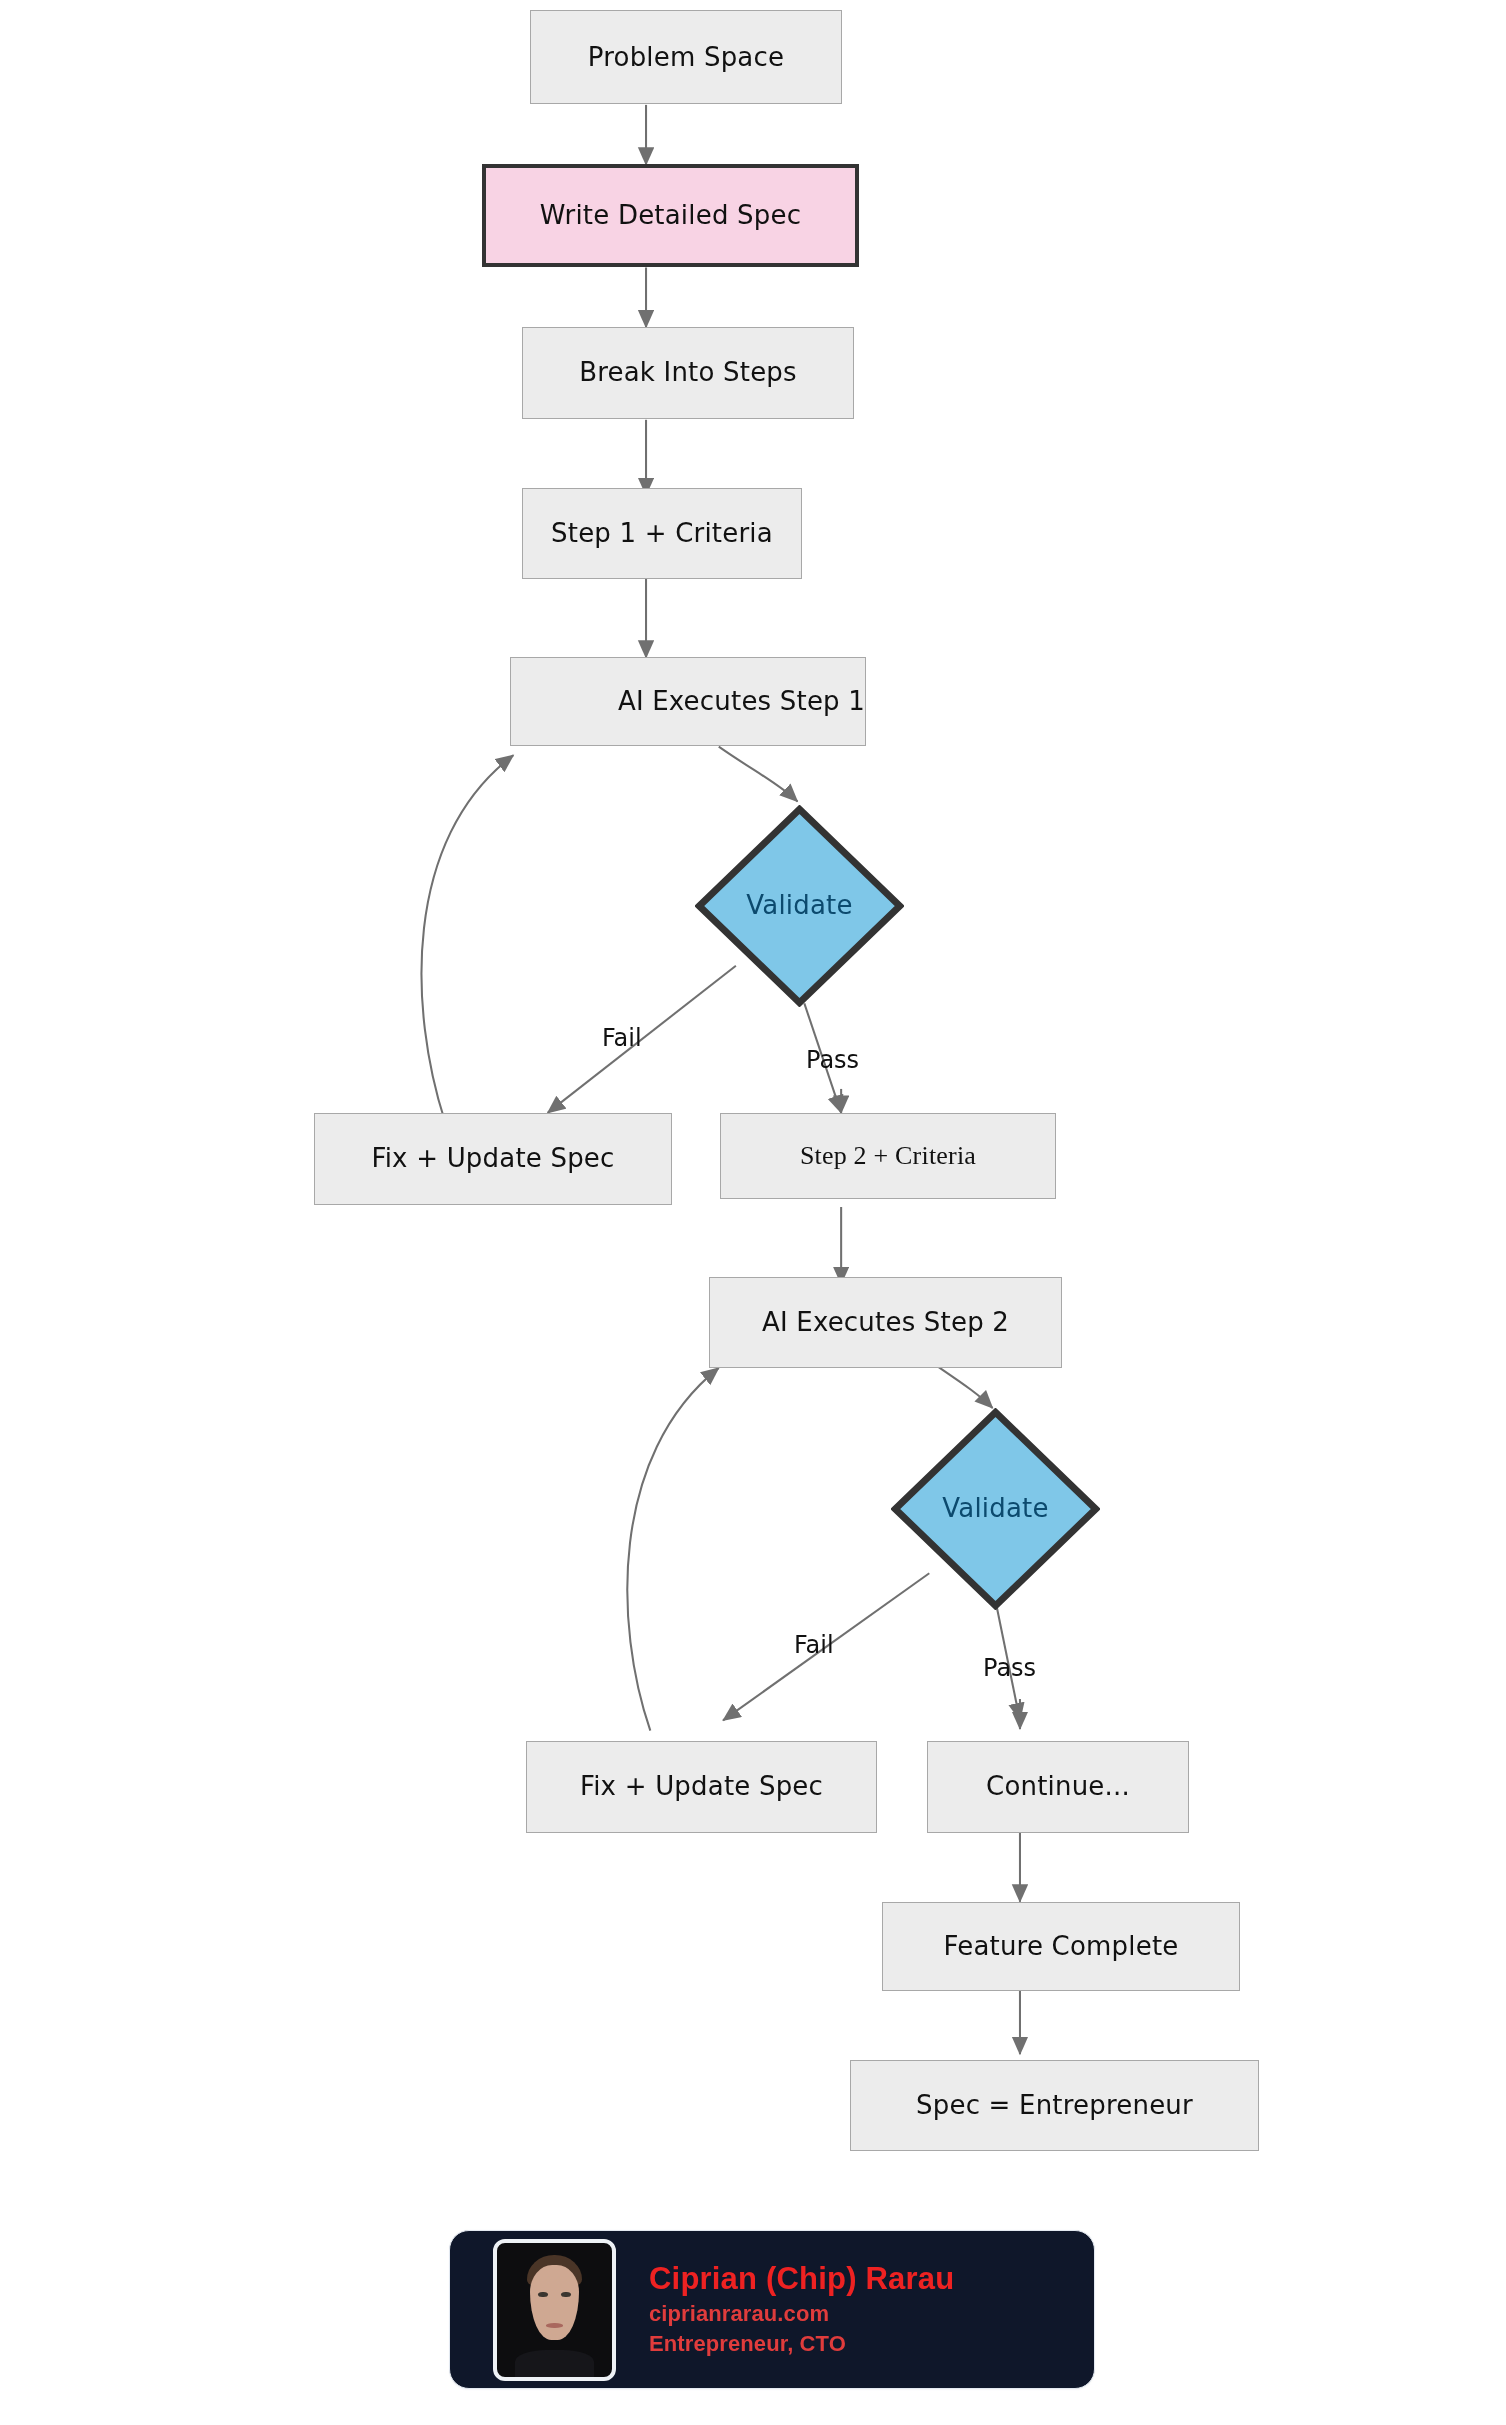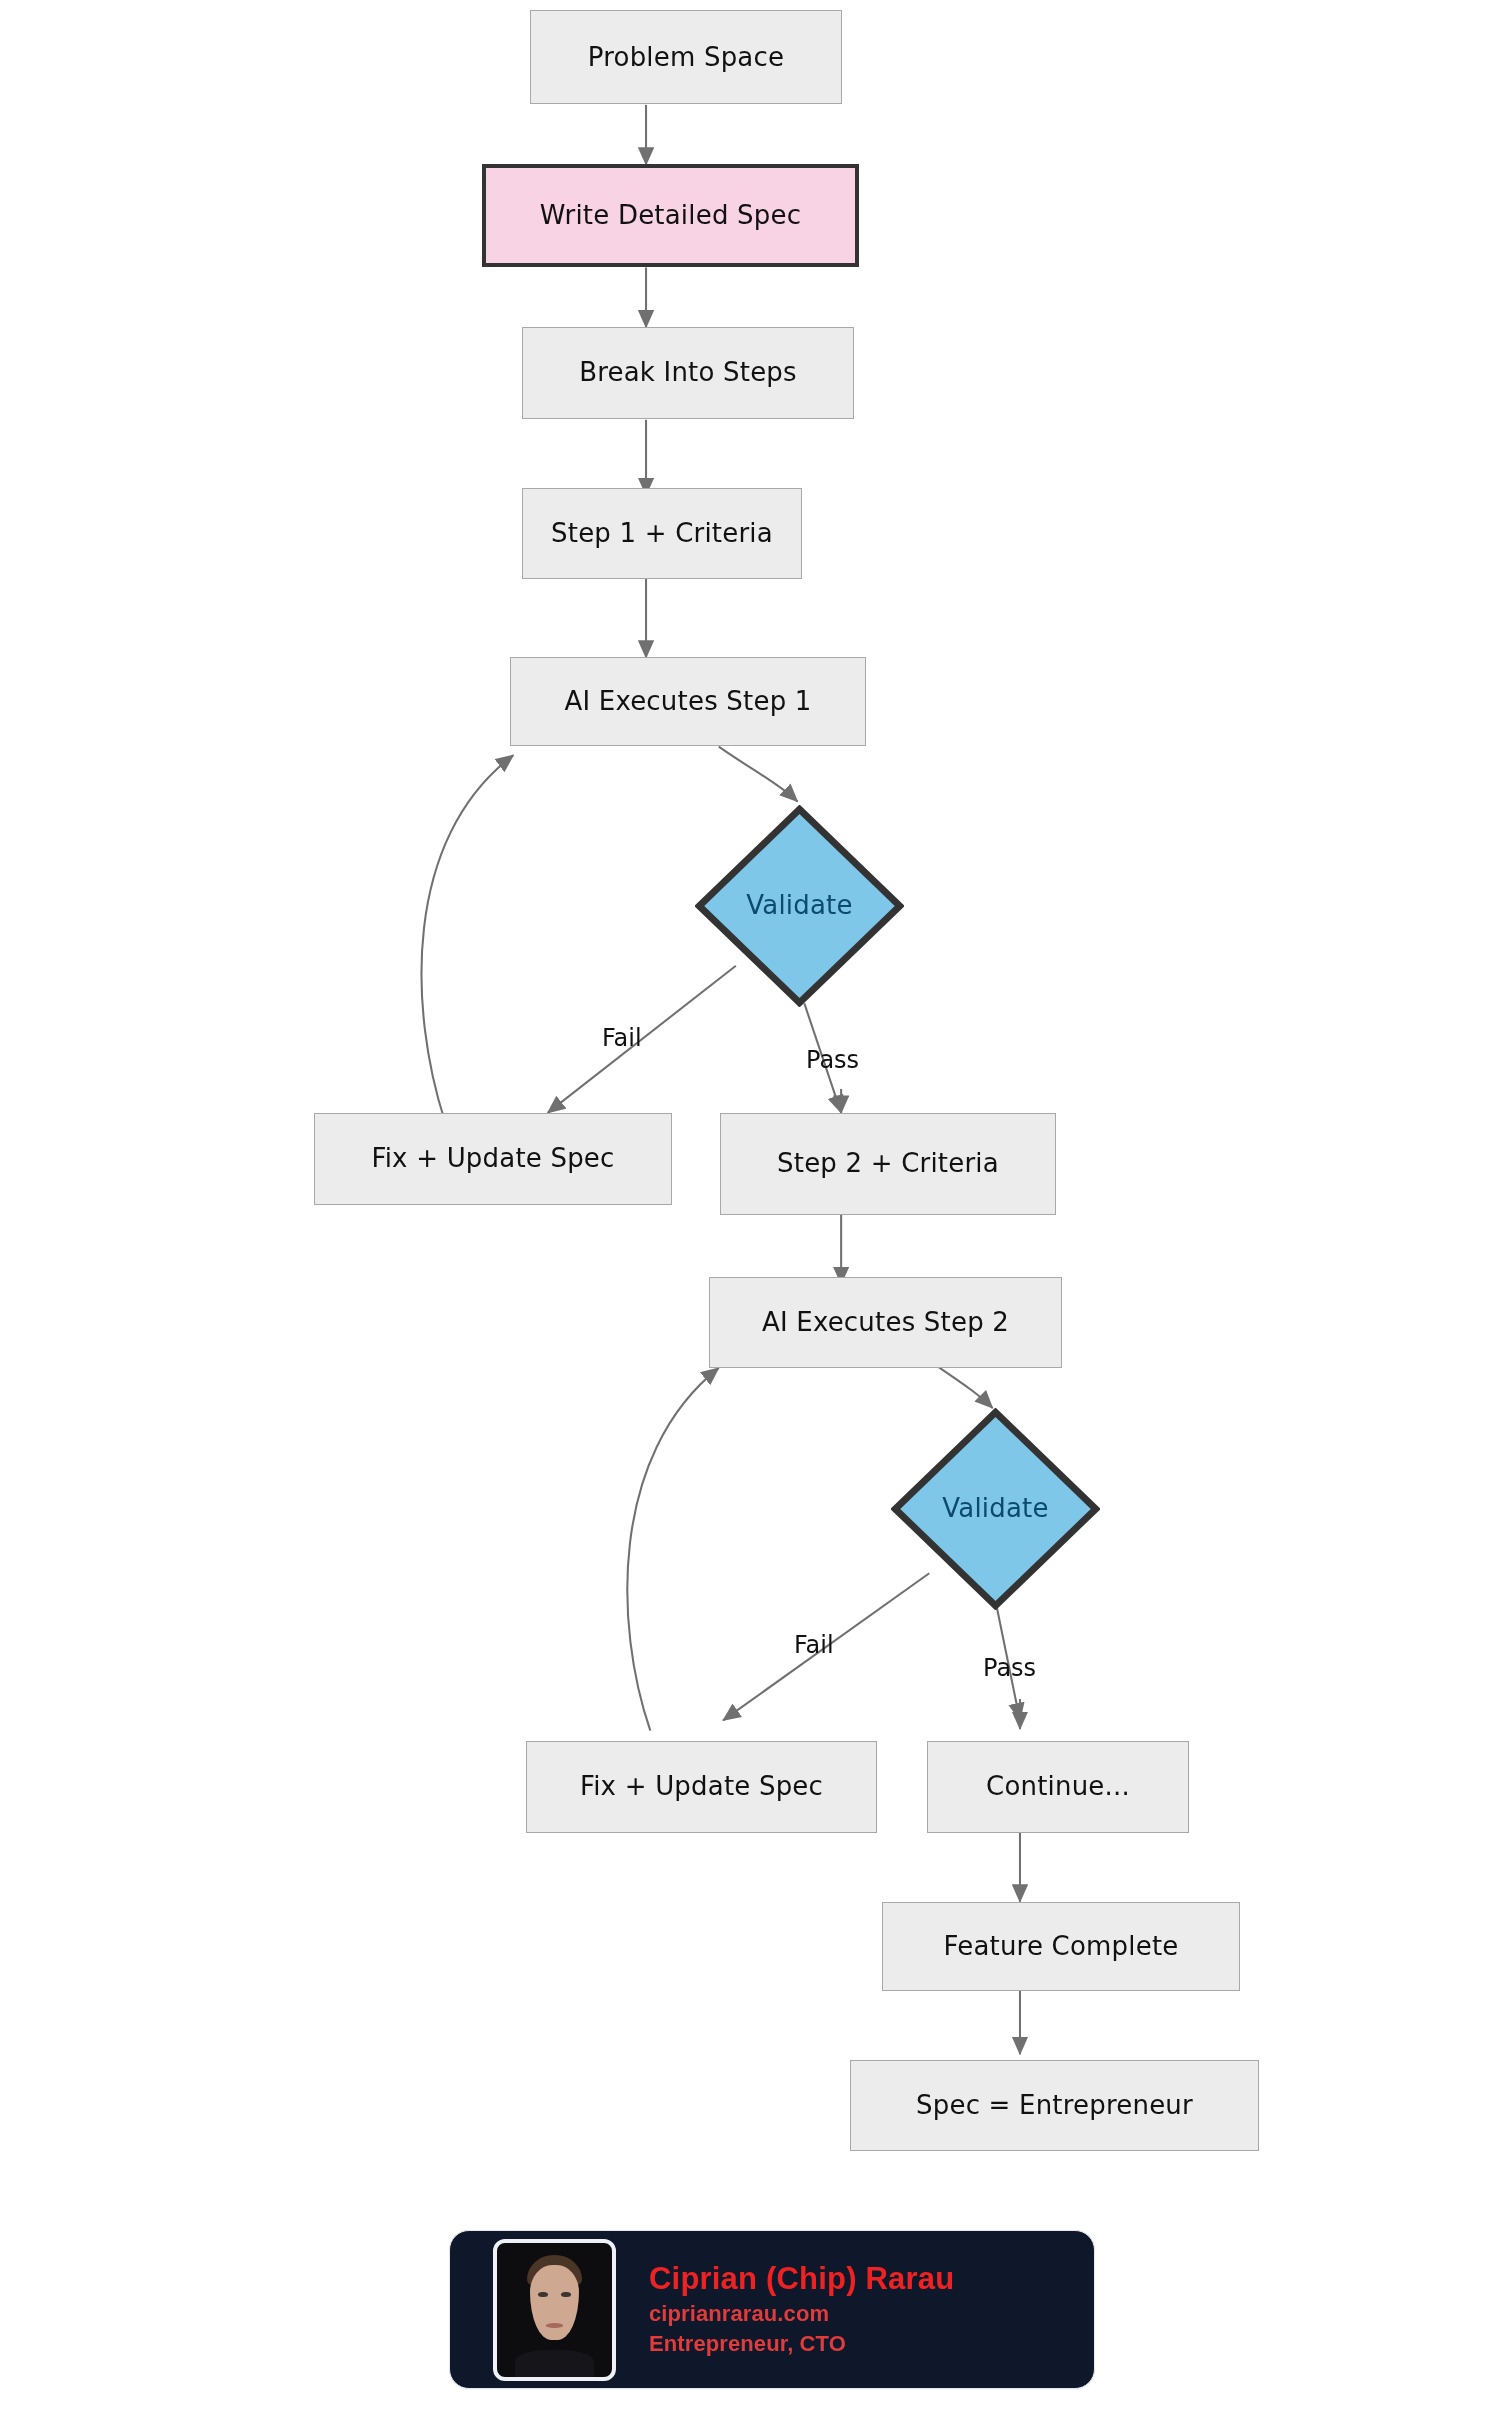--- a/index.html
+++ b/index.html
@@ -216,36 +216,36 @@
   </div>
 
   <div class="node process" style="left:482px; top:327px; width:332px; height:92px;">
     <span>Break Into Steps</span>
   </div>
 
   <div class="node process" style="left:482px; top:488px; width:280px; height:91px;text-align:center;">
     <span>Step 1 + Criteria</span>
   </div>
 
-  <div class="node process" style="left:470px; top:657px; width:356px; height:89px;">
+  <div class="node process" style="left:470px; top:657px; width:356px; height:89px;justify-content:flex-end;">
     <span>AI Executes Step 1</span>
   </div>
 
   <div class="node decision" style="left:695px; top:805px; width:209px; height:202px;">
     <svg class="diamond-shape" viewBox="0 0 244 236" preserveAspectRatio="none">
       <polygon points="122,5 239,118 122,231 5,118" fill="#7fc7e8" stroke="#333333" stroke-width="8"></polygon>
     </svg>
     <span class="diamond-label">Validate</span>
   </div>
 
   <div class="node process" style="left:274px; top:1113px; width:358px; height:92px;">
     <span>Fix + Update Spec</span>
   </div>
 
-  <div class="node process" style="left:680px; top:1113px; width:336px; height:102px;">
+  <div class="node process" style="left:680px; top:1113px; width:336px; height:86px;font-family:Liberation Serif, serif;">
     <span>Step 2 + Criteria</span>
   </div>
 
   <div class="node process" style="left:669px; top:1277px; width:353px; height:91px;">
     <span>AI Executes Step 2</span>
   </div>
 
   <div class="node decision" style="left:891px; top:1408px; width:209px; height:202px;">
     <svg class="diamond-shape" viewBox="0 0 244 236" preserveAspectRatio="none">
       <polygon points="122,5 239,118 122,231 5,118" fill="#7fc7e8" stroke="#333333" stroke-width="8"></polygon>

